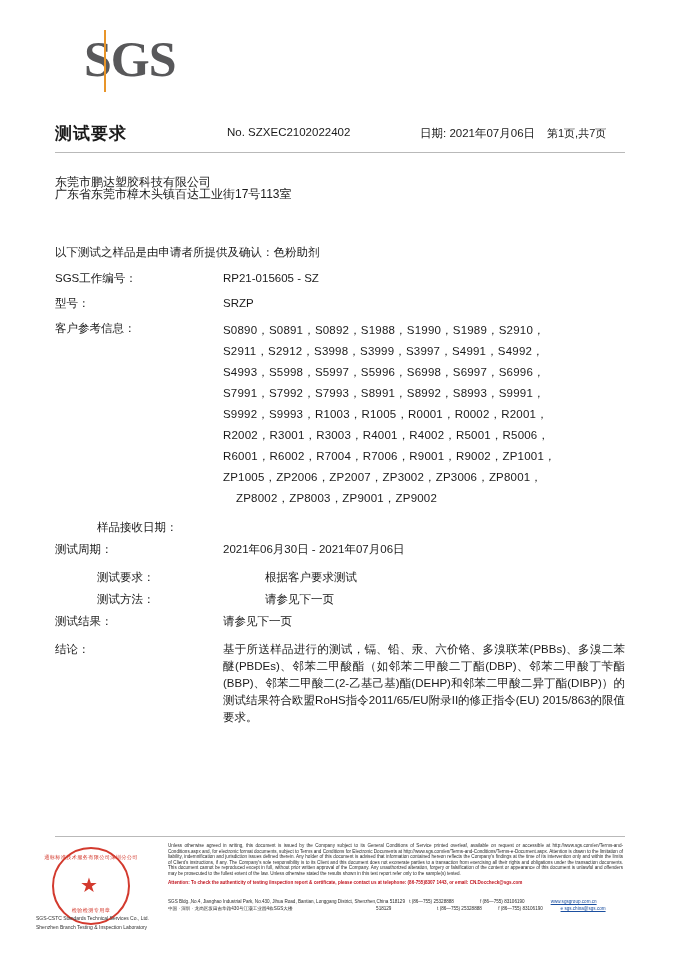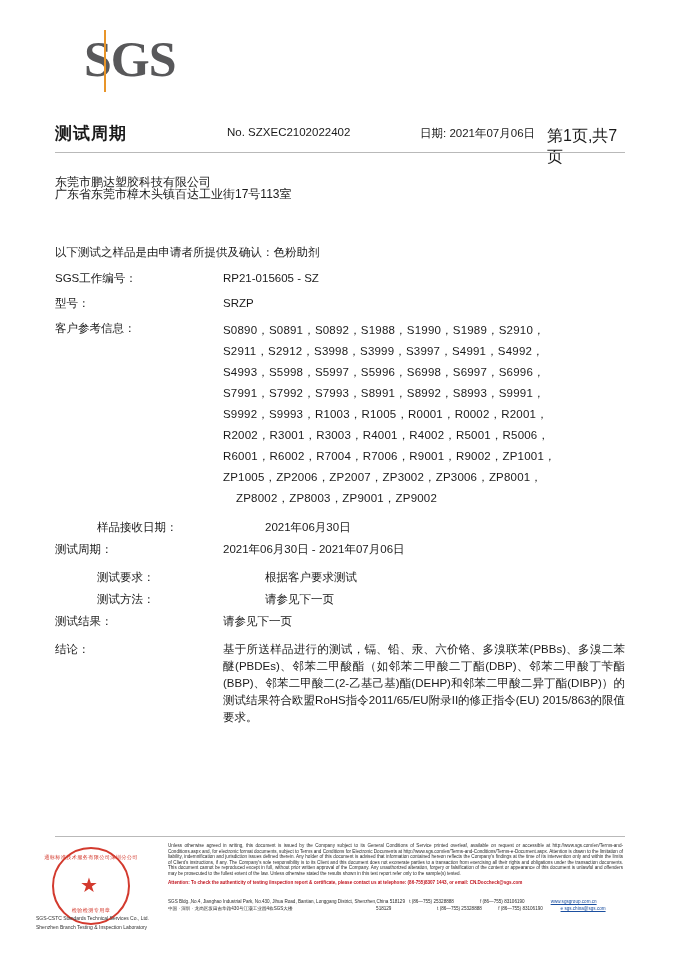--- a/index.html
+++ b/index.html
@@ -73,21 +73,21 @@
   .report-date {
     position: absolute;
     left: 365px;
     top: 4px;
     font-size: 11.5px;
   }
   .report-page {
     position: absolute;
     left: 492px;
     top: 4px;
-    font-size: 16px;
+    font-size: 11px;
   }
   .hr-top {
     position: absolute;
     left: 55px;
     top: 152px;
     width: 570px;
     height: 1px;
     background: #b9b9b9;
   }
 
@@ -273,21 +273,21 @@
 <body>
 
 <div class="page">
 
   <div class="logo-block">
     <div class="logo-text">SGS</div>
   </div>
   <div class="logo-bar"></div>
 
   <div class="title-row">
-    <div class="doc-title">测试周期</div>
+    <div class="doc-title">测试要求</div>
     <div class="report-no">No. SZXEC2102022402</div>
     <div class="report-date">日期: 2021年07月06日</div>
     <div class="report-page">第1页,共7页</div>
   </div>
   <div class="hr-top"></div>
 
   <div class="company-name">东莞市鹏达塑胶科技有限公司</div>
   <div class="company-addr">广东省东莞市樟木头镇百达工业街17号113室</div>
 
   <div class="sample-desc">以下测试之样品是由申请者所提供及确认：色粉助剂</div>
@@ -314,21 +314,20 @@
         <span class="ref-line">S9992，S9993，R1003，R1005，R0001，R0002，R2001，</span>
         <span class="ref-line">R2002，R3001，R3003，R4001，R4002，R5001，R5006，</span>
         <span class="ref-line">R6001，R6002，R7004，R7006，R9001，R9002，ZP1001，</span>
         <span class="ref-line">ZP1005，ZP2006，ZP2007，ZP3002，ZP3006，ZP8001，</span>
         <span class="ref-line indent">ZP8002，ZP8003，ZP9001，ZP9002</span>
       </div>
     </div>
 
     <div class="kv-row tight" style="margin-top:10px;">
       <div class="kv-key">样品接收日期：</div>
-      <div class="kv-val">2021年06月30日</div>
     </div>
 
     <div class="kv-row period">
       <div class="kv-key">测试周期：</div>
       <div class="kv-val">2021年06月30日 - 2021年07月06日</div>
     </div>
 
     <div class="kv-row tight">
       <div class="kv-key">测试要求：</div>
       <div class="kv-val">根据客户要求测试</div>

